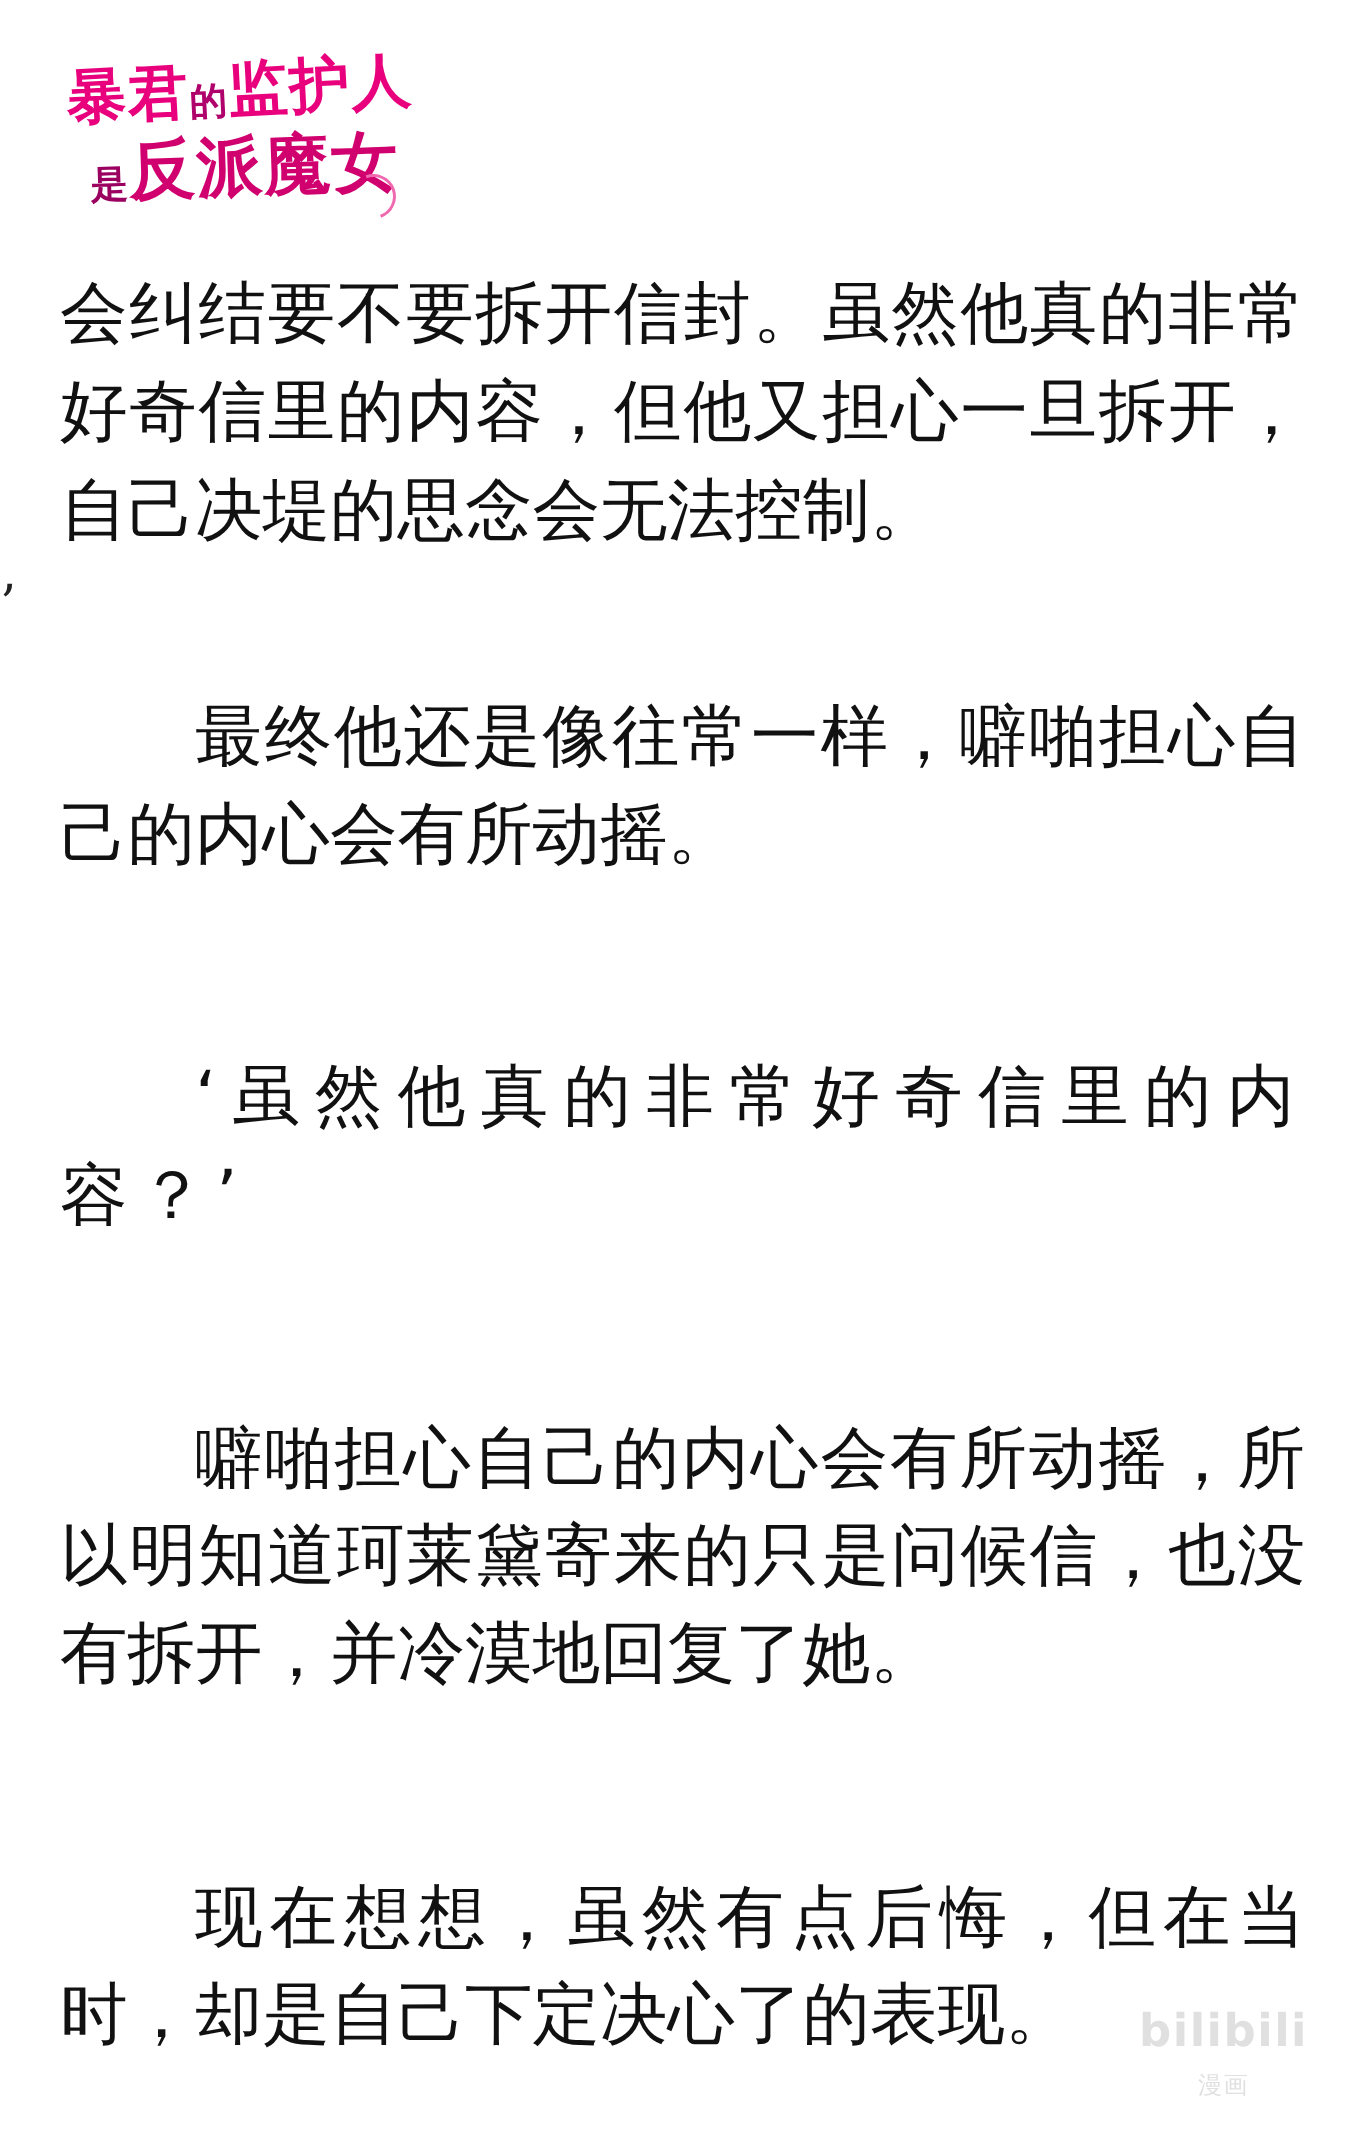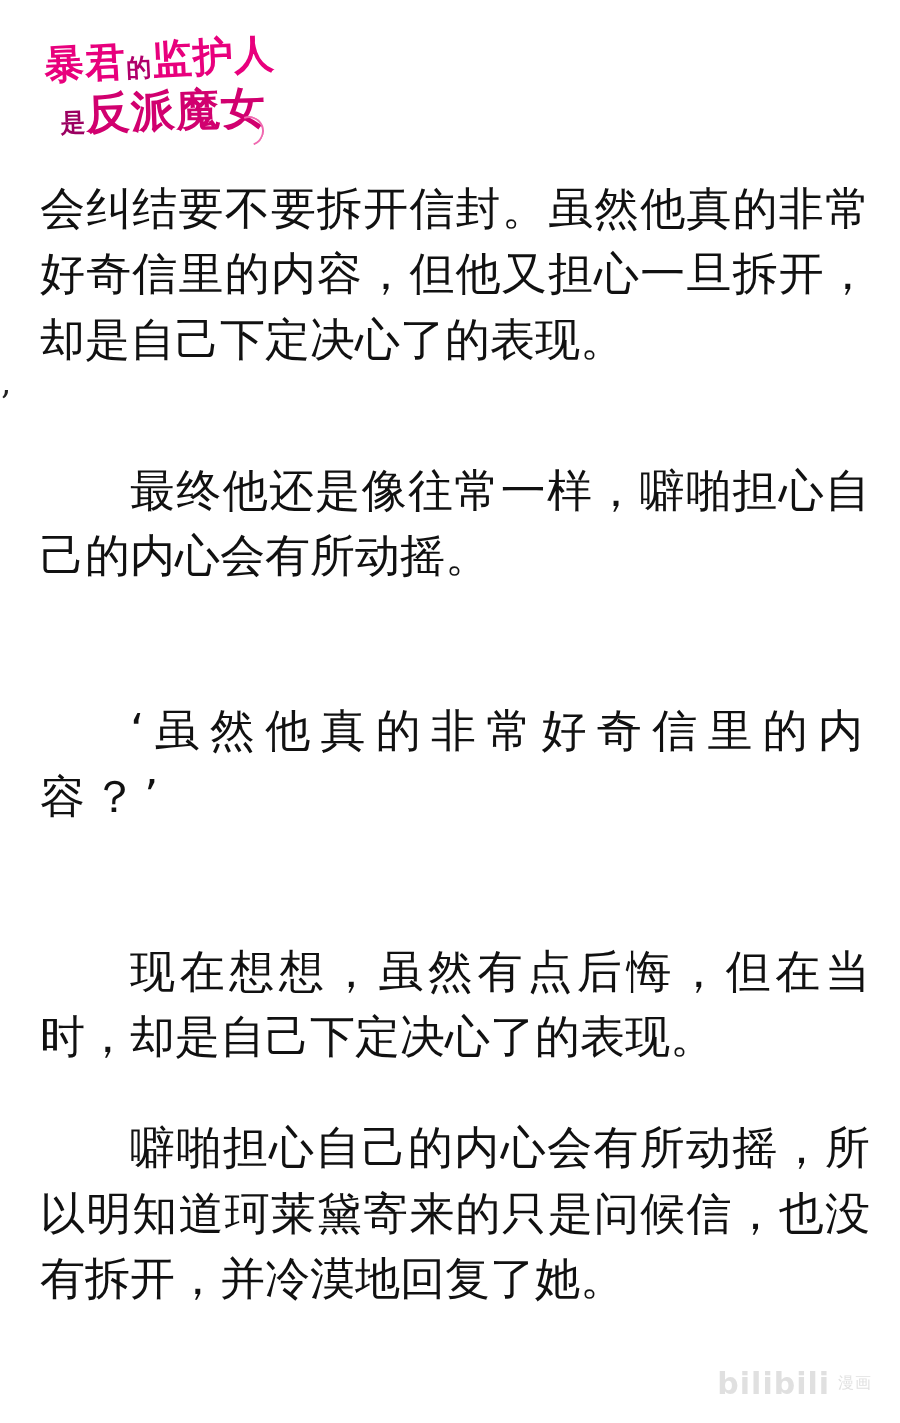--- a/index.html
+++ b/index.html
@@ -122,20 +122,21 @@
   
   .watermark {
     position: absolute;
     right: 28px;
     bottom: 22px;
     display: flex;
     align-items: center;
     gap: 8px;
     opacity: 0.30;
     user-select: none;
+    flex-direction: column;
   }
   .watermark .bili {
     font-family: "DejaVu Sans", sans-serif;
     font-size: 30px;
     font-weight: bold;
     color: #9a9a9a;
     letter-spacing: 1px;
   }
   .watermark .cn {
     font-family: "DejaVu Sans", sans-serif;
@@ -155,25 +156,25 @@
     </div>
     <div class="logo-line logo-line2">
       <span class="sub">是</span><span>反派魔女</span>
     </div>
     <div class="logo-swirl"></div>
   </div>
 
   <div class="edge-mark">’</div>
 
   <div class="content">
-    <p class="para gap-lg">会纠结要不要拆开信封。虽然他真的非常好奇信里的内容，但他又担心一旦拆开，却是自己下定决心了的表现。</p>
+    <p class="para gap-lg">会纠结要不要拆开信封。虽然他真的非常好奇信里的内容，但他又担心一旦拆开，自己决堤的思念会无法控制。</p>
     <p class="para indent gap-xl">最终他还是像往常一样，噼啪担心自己的内心会有所动摇。</p>
     <p class="para indent spaced gap-xl">‘虽然他真的非常好奇信里的内容？’</p>
+    <p class="para indent gap-xl">噼啪担心自己的内心会有所动摇，所以明知道珂莱黛寄来的只是问候信，也没有拆开，并冷漠地回复了她。</p>
     <p class="para indent">现在想想，虽然有点后悔，但在当时，却是自己下定决心了的表现。</p>
-    <p class="para indent gap-xl">噼啪担心自己的内心会有所动摇，所以明知道珂莱黛寄来的只是问候信，也没有拆开，并冷漠地回复了她。</p>
   </div>
 
   <div class="watermark">
     <span class="bili">bilibili</span>
     <span class="cn">漫画</span>
   </div>
 
 </div>
 
 </body></html>

